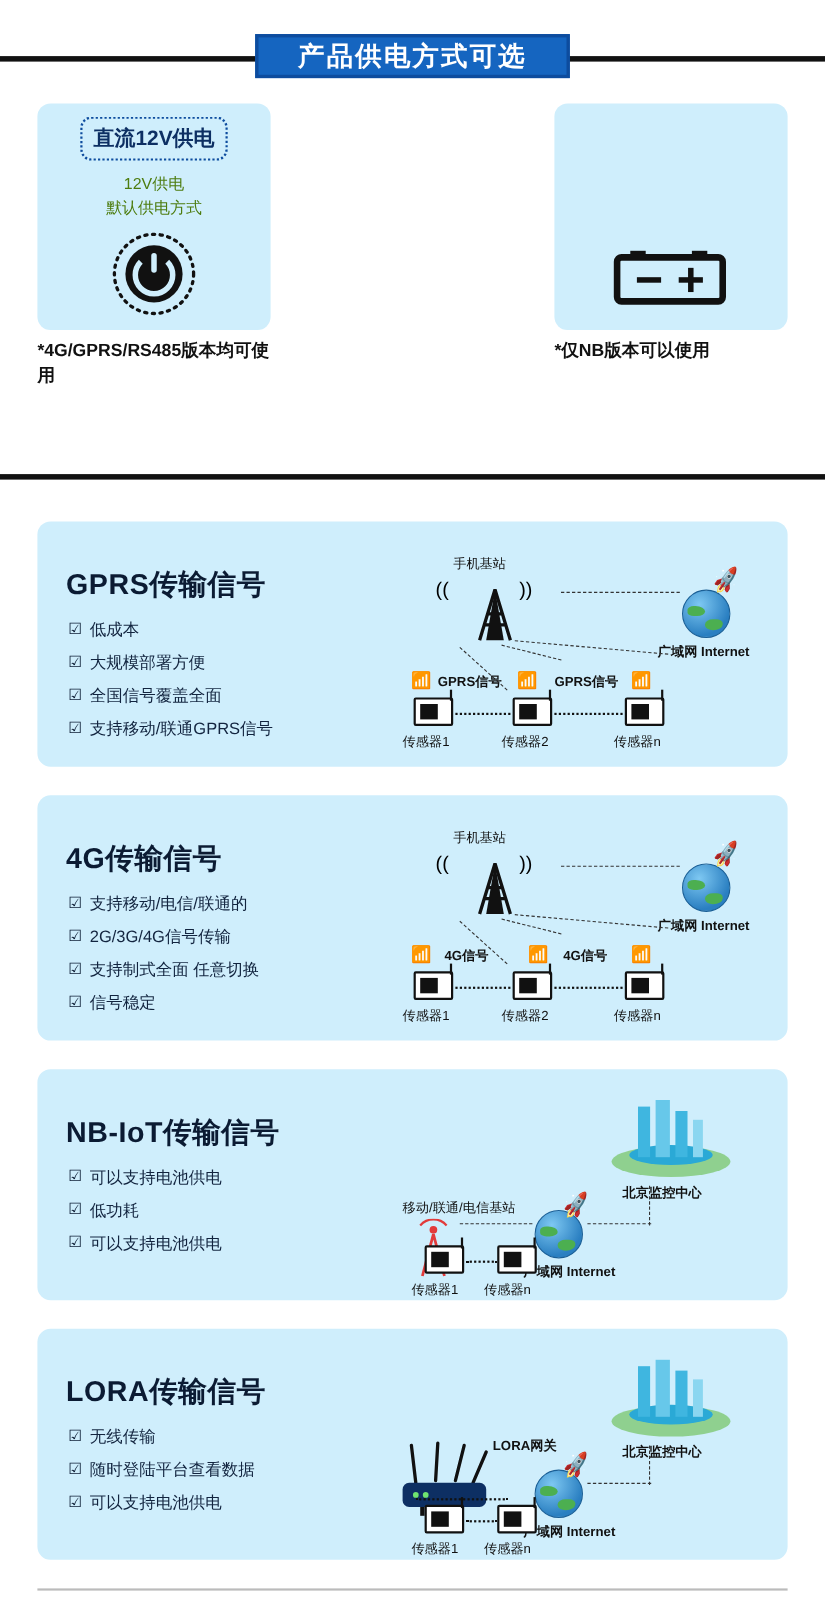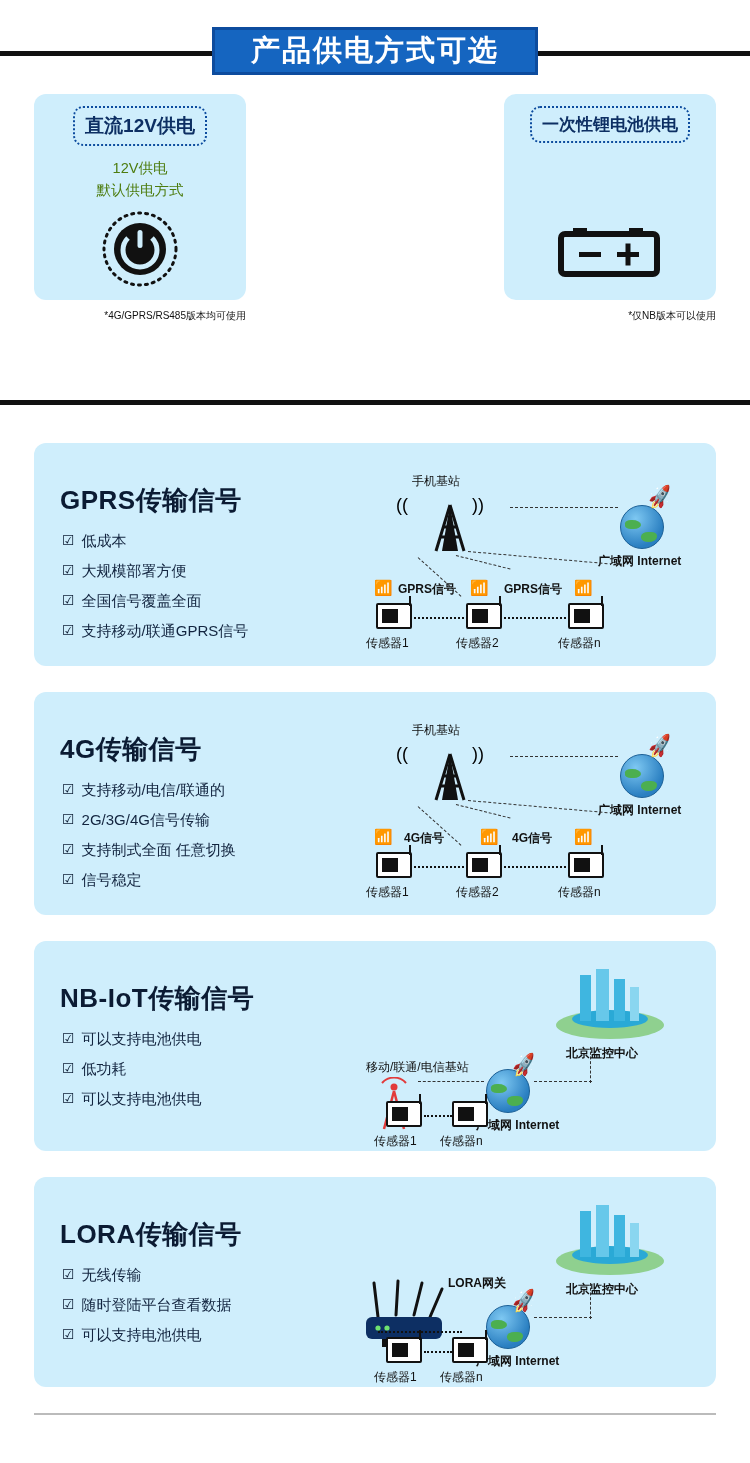--- a/index.html
+++ b/index.html
@@ -26,21 +26,21 @@
     left: 0; right: 0; top: 50%;
     height: 5px;
     background: #111;
   }
   .banner-box {
     position: relative;
     background: #1565c0;
     color: #fff;
     border: 3px solid #0d4c9e;
     padding: 1px 36px;
-    font-size: 29px;
+    font-size: 24px;
     font-weight: bold;
     letter-spacing: 2px;
     z-index: 2;
   }
 
   
   .power-row {
     display: flex;
     justify-content: space-between;
     padding: 0 34px;
@@ -76,24 +76,25 @@
   .power-icon {
     margin-top: auto;
     margin-bottom: 4px;
     height: 78px;
     display: flex;
     align-items: center;
     justify-content: center;
   }
   .power-note {
     margin-top: 9px;
-    font-size: 10px;
-    text-align: right;
+    font-size: 16px;
+    text-align: left;
     line-height: 1.4;
     color: #111;
+    font-weight: bold;
   }
 
   
   .sig-card {
     margin: 0 34px 26px;
     background: #cfeefc;
     border-radius: 12px;
     padding: 32px 18px 14px;
     display: flex;
     position: relative;
@@ -223,21 +224,20 @@
             <rect x="36.5" y="20" width="5" height="18" rx="2.5" fill="#cfeefc"></rect>
             <path d="M27 28 A17 17 0 1 0 51 28" fill="none" stroke="#cfeefc" stroke-width="5"></path>
           </svg>
         </div>
       </div>
       <div class="power-note">*4G/GPRS/RS485版本均可使用</div>
     </div>
 
     <div class="power-col">
       <div class="power-card">
-        <div class="power-title sm">一次性锂电池供电</div>
         <div class="power-icon">
           <svg width="110" height="66" viewBox="0 0 110 66">
             <rect x="18" y="12" width="14" height="7" fill="#111"></rect>
             <rect x="74" y="12" width="14" height="7" fill="#111"></rect>
             <rect x="6" y="18" width="96" height="40" rx="4" fill="none" stroke="#111" stroke-width="6"></rect>
             <rect x="24" y="36" width="22" height="5" fill="#111"></rect>
             <rect x="62" y="36" width="22" height="5" fill="#111"></rect>
             <rect x="70.5" y="27.5" width="5" height="22" fill="#111"></rect>
           </svg>
         </div>

